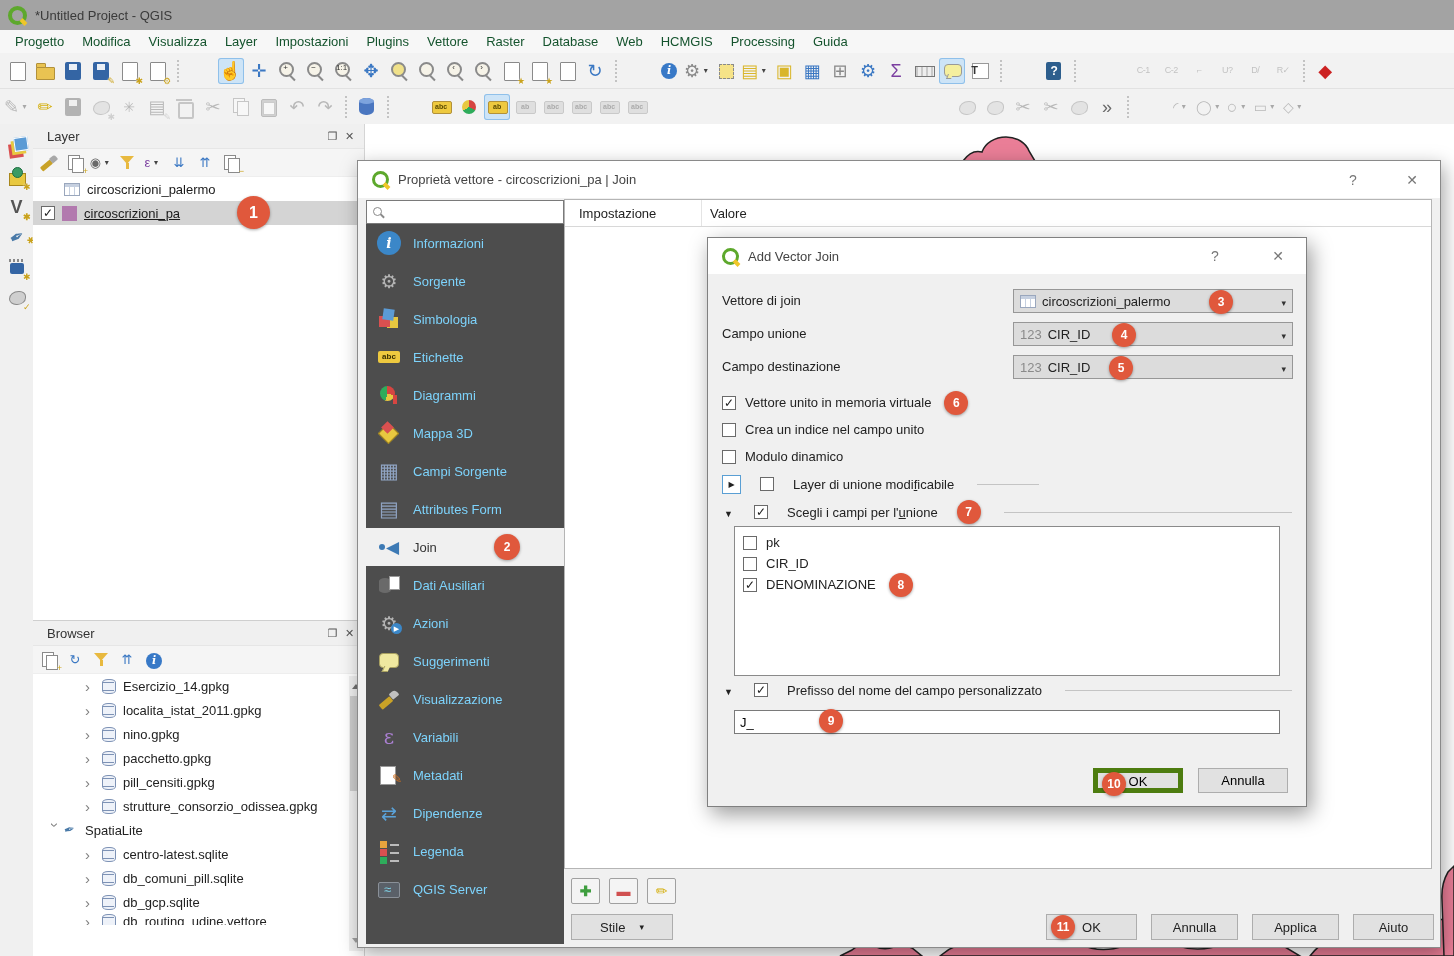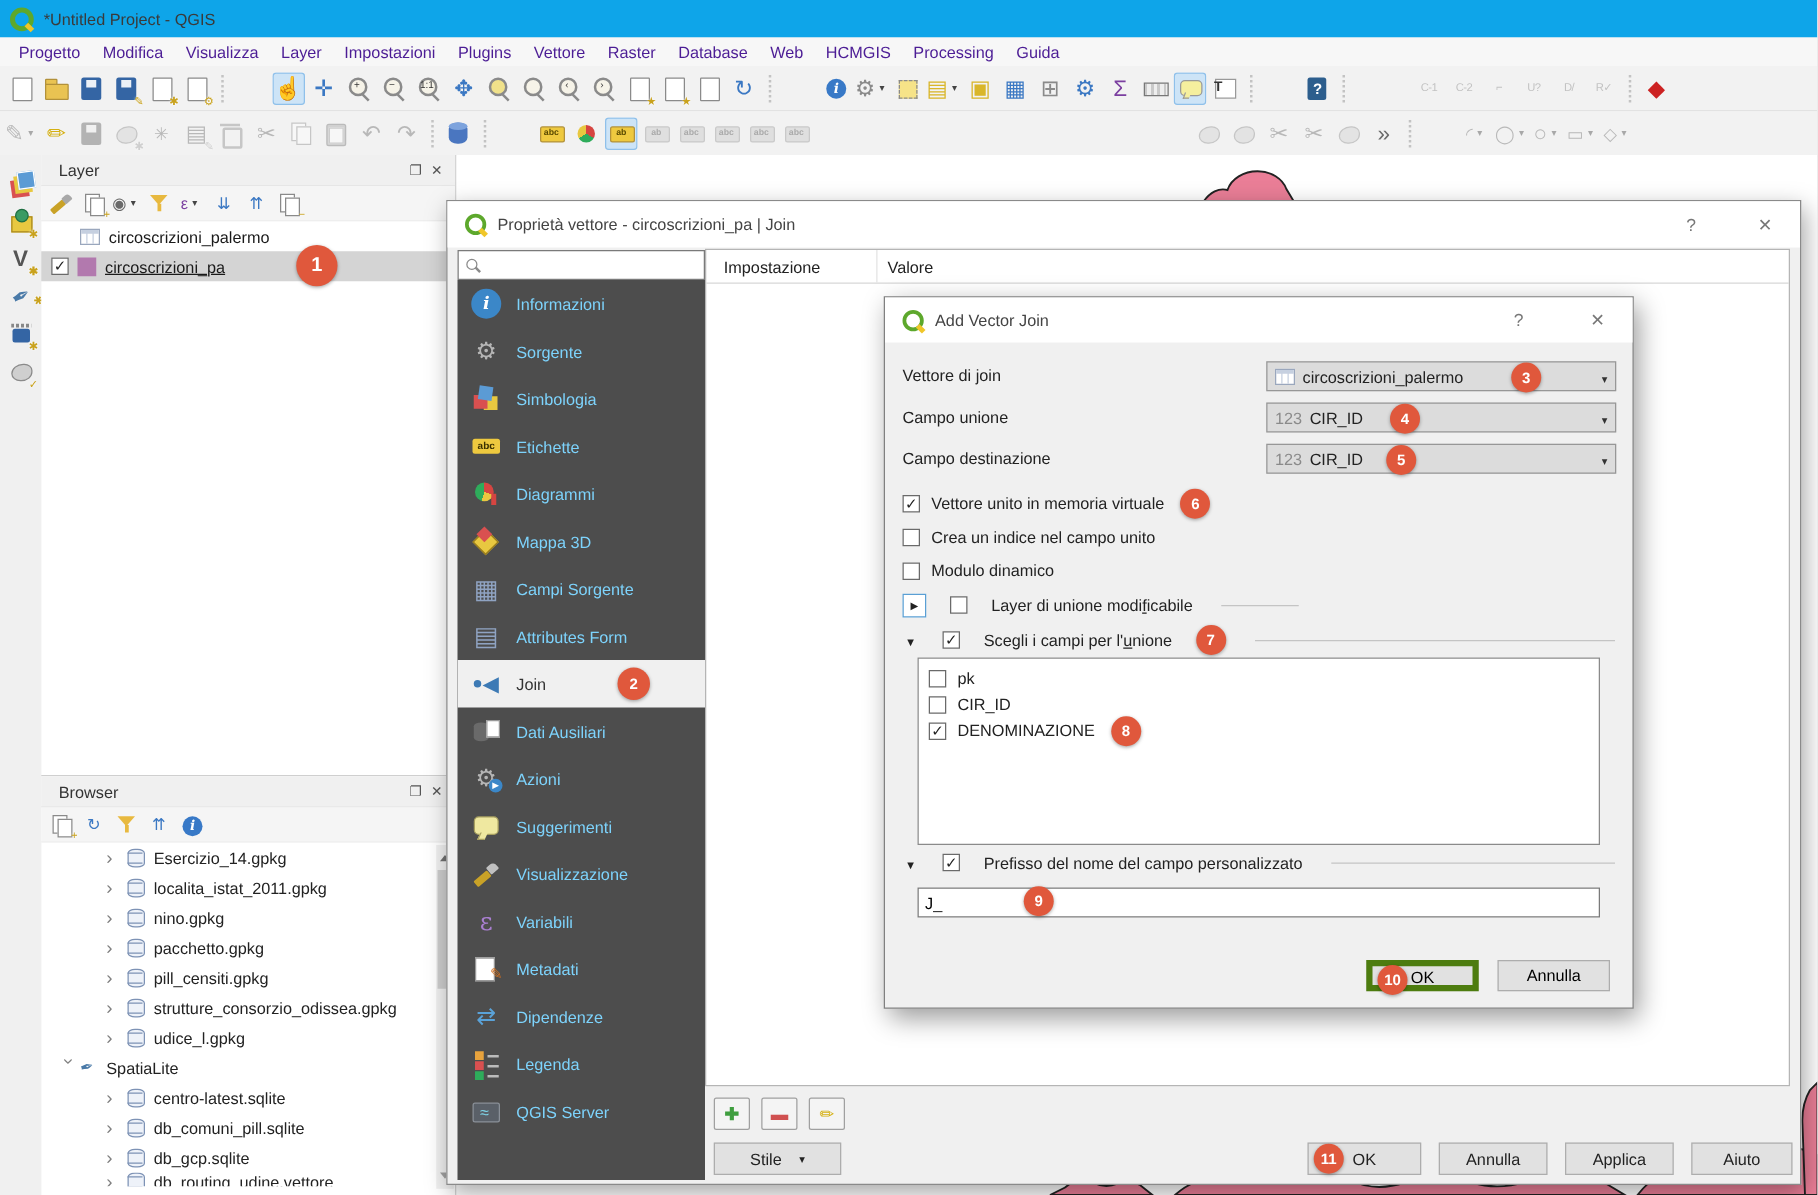--- a/index.html
+++ b/index.html
@@ -1,24 +1,24 @@
 <!DOCTYPE html>
 <html><head>
 <meta charset="utf-8">
 <style>
   html,body{margin:0;padding:0;background:#e8e8e8;font-family:"Liberation Sans",sans-serif;font-size:13px;color:#222}
   #app{position:relative;width:1454px;height:956px;background:#f0f0f0;overflow:hidden}
 
   
-  .titlebar{position:absolute;left:0;top:0;right:0;height:30px;background:#0ea5e9;display:flex;align-items:center;padding-left:8px;gap:8px}
+  .titlebar{position:absolute;left:0;top:0;right:0;height:30px;background:#a3a3a3;display:flex;align-items:center;padding-left:8px;gap:8px}
   .qlogo{width:19px;height:19px;border-radius:50%;border:4px solid #5da82c;box-sizing:border-box;position:relative;flex:none}
   .qlogo::after{content:"";position:absolute;width:7px;height:4px;background:#f0c629;right:-4px;bottom:-3px;transform:rotate(45deg)}
   .title-text{color:#3a3a3a}
   .menubar{position:absolute;left:0;top:30px;right:0;height:23px;background:#f7f7f7;display:flex;align-items:center;padding-left:6px}
-  .menu-item{padding:3px 9px;color:#4c1d95}
+  .menu-item{padding:3px 9px;color:#14532d}
   .toolbar{position:absolute;left:0;right:0;height:35px;background:#f2f2f2;border-bottom:1px solid #e2e2e2;display:flex;align-items:center;padding:0 4px;gap:2px}
   #tbrow1{top:53px}
   #tbrow2{top:89px;height:35px}
 
   
   .tb{min-width:26px;height:26px;display:flex;align-items:center;justify-content:center;position:relative;border-radius:3px;color:#6a6a6a;font-size:14px;flex:none}
   .tb.active{background:#cde4f7;box-shadow:inset 0 0 0 1px #8fc0ea}
   .tb.disabled{opacity:.42;filter:grayscale(1)}
   .tb.sep{min-width:0;width:0;border-left:2px dotted #c3c3c3;height:22px;margin:0 5px;border-radius:0}
   .tb.sp{visibility:hidden}
@@ -889,25 +889,20 @@
           <span class="tico g-db2"></span>
           <span>pill_censiti.gpkg</span>
         </div>
 
         <div class="brow lvl1">
           <span class="exp"></span>
           <span class="tico g-db2"></span>
           <span>strutture_consorzio_odissea.gpkg</span>
         </div>
 
-        <div class="brow lvl1">
-          <span class="exp"></span>
-          <span class="tico g-db2"></span>
-          <span>udice_l.gpkg</span>
-        </div>
 
         <div class="brow expanded">
           <span class="exp"></span>
           <span class="tico g-feather"></span>
           <span>SpatiaLite</span>
         </div>
 
         <div class="brow lvl1">
           <span class="exp"></span>
           <span class="tico g-db2"></span>

